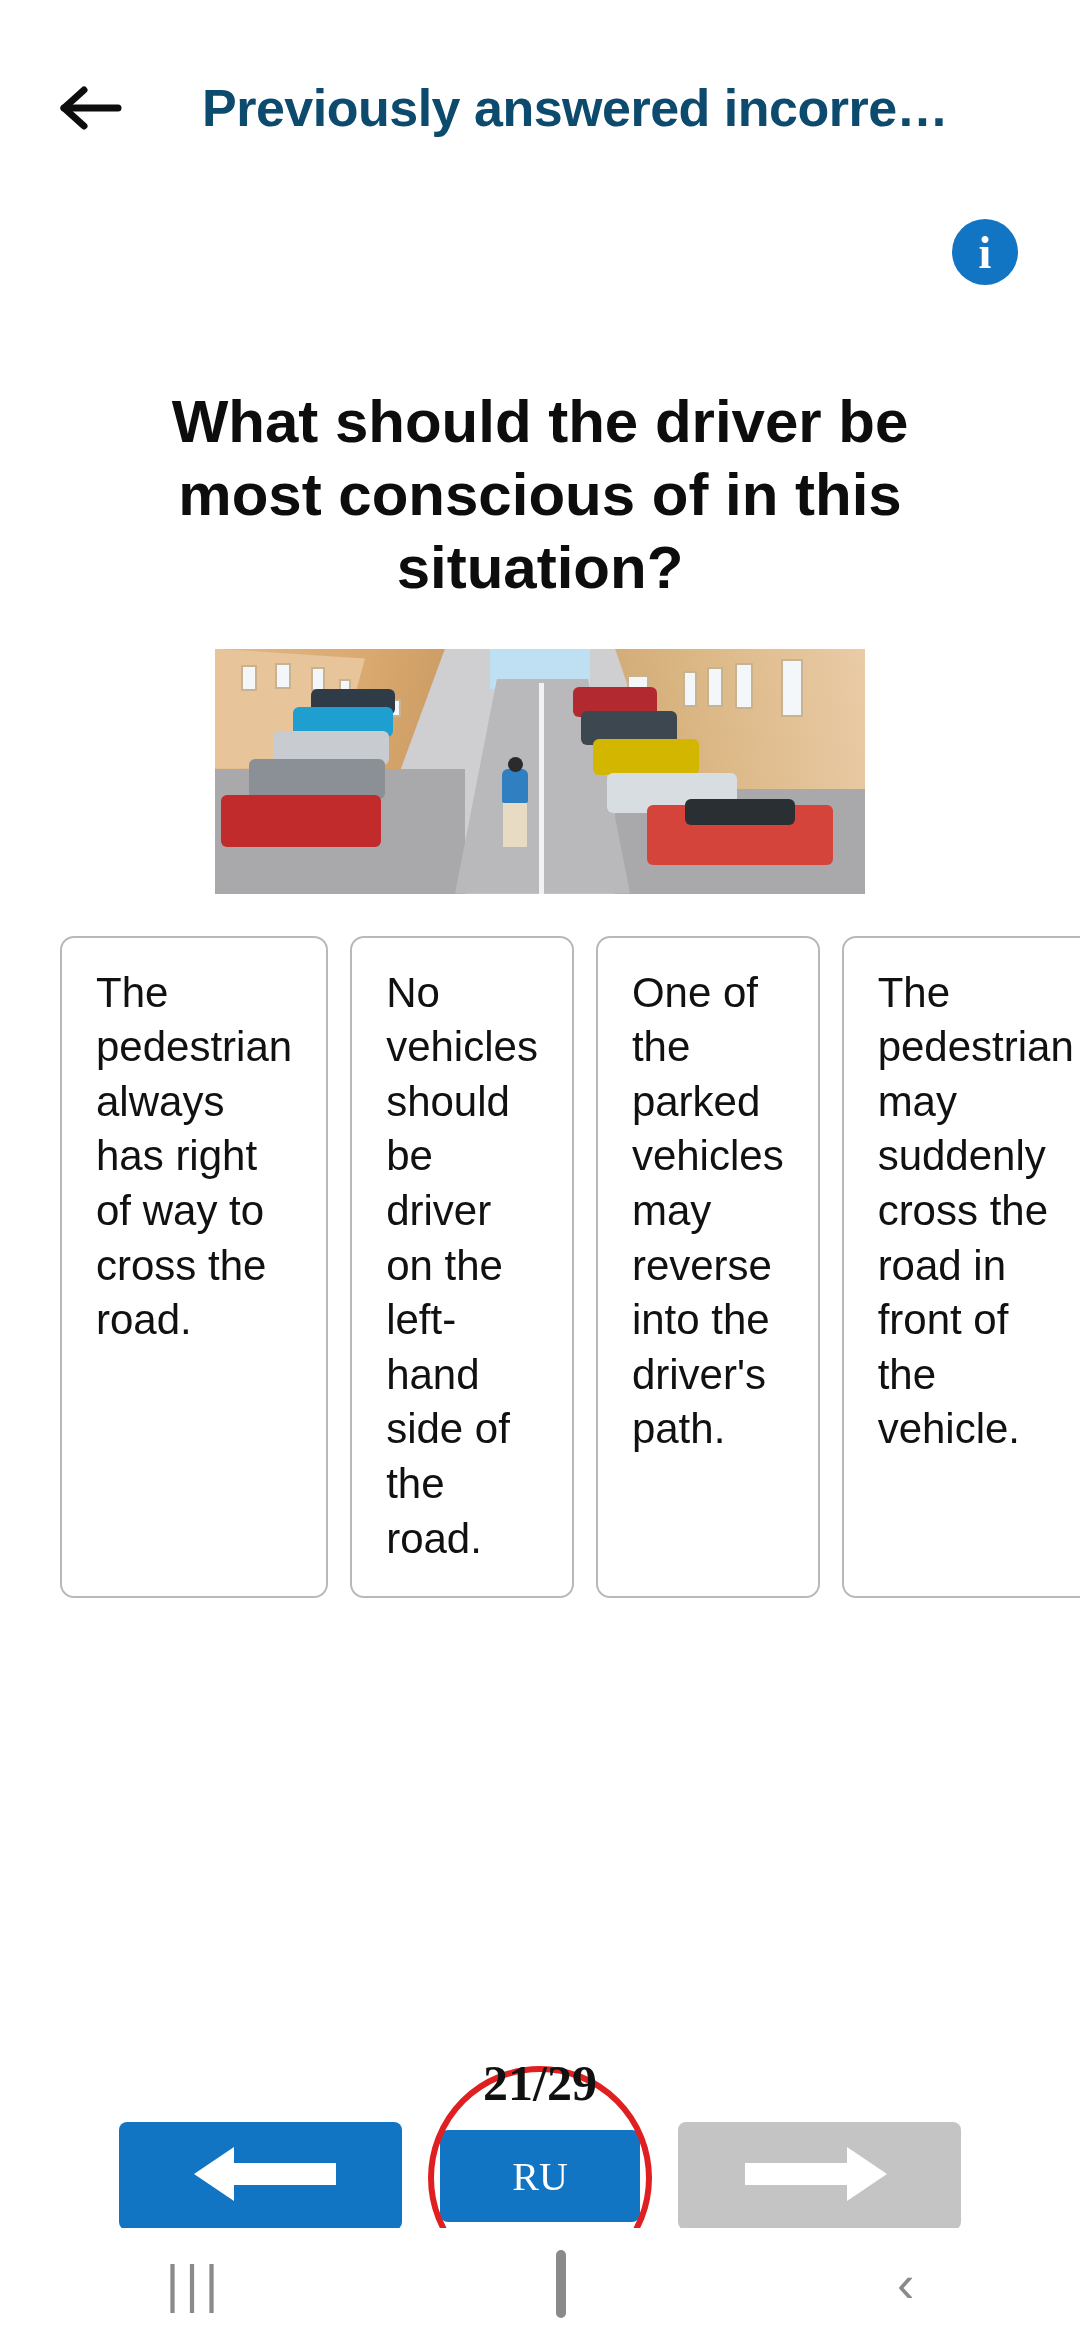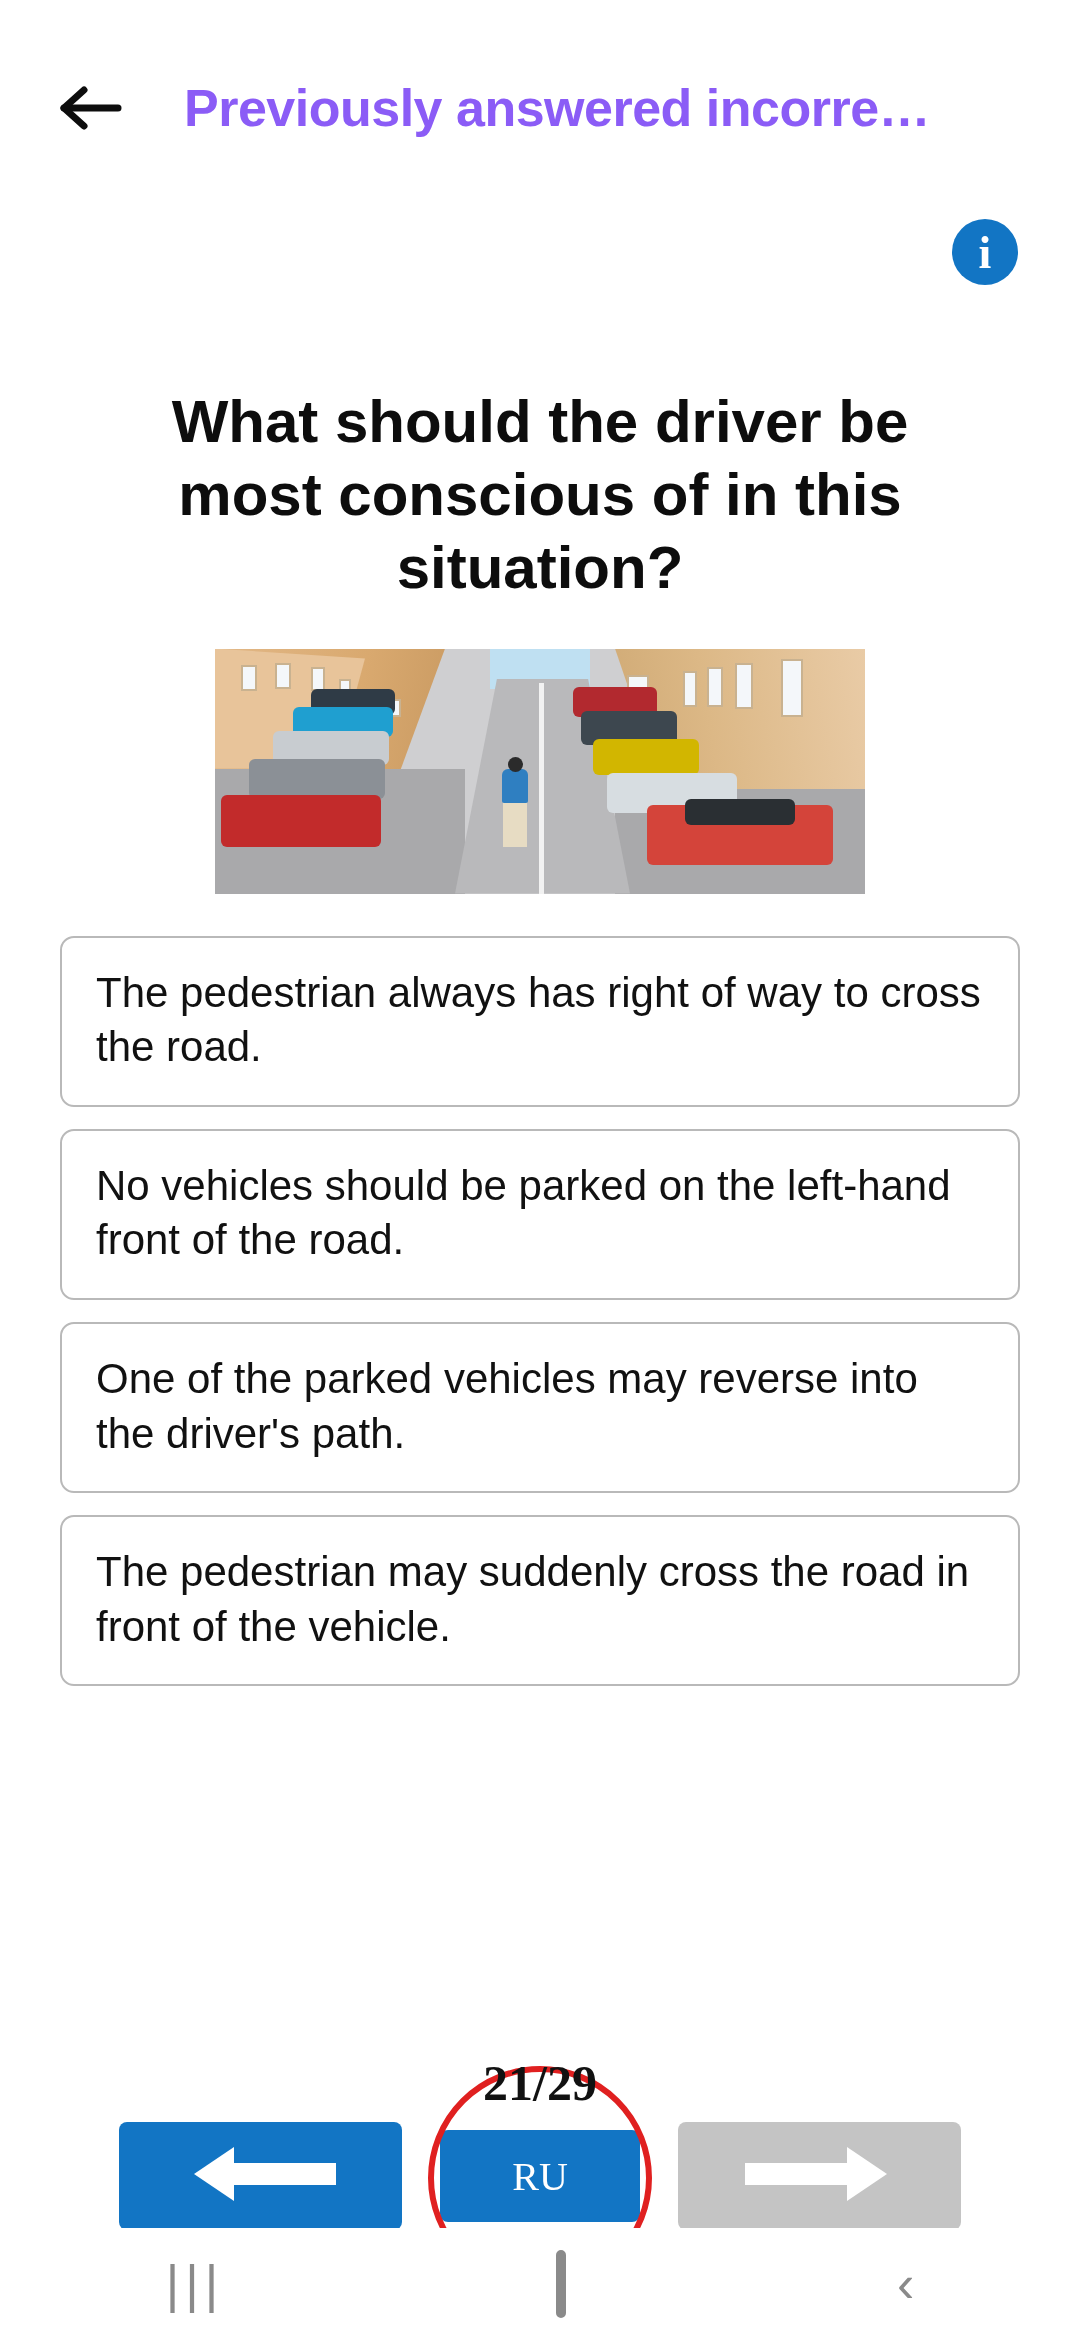--- a/index.html
+++ b/index.html
@@ -33,23 +33,23 @@
     display: flex;
     align-items: center;
     justify-content: center;
     flex: 0 0 auto;
     cursor: pointer;
   }
   .back-btn svg { display: block; }
   .appbar-title {
     font-size: 52px;
     font-weight: bold;
-    color: #8b5cf6;
+    color: #0c4a6e;
     letter-spacing: -0.5px;
-    margin-left: 50px;
+    margin-left: 68px;
     white-space: nowrap;
     overflow: hidden;
   }
 
   
   .info-row {
     height: 112px;
     position: relative;
     flex: 0 0 auto;
   }
@@ -152,21 +152,21 @@
   }
   .ped-legs {
     position: absolute; left: 288px; top: 152px; width: 24px; height: 46px;
     background: #e7dcc3;
   }
 
   
   .answers {
     margin: 42px 60px 0 60px;
     display: flex;
-    flex-direction: column;
+    flex-direction: row;
     gap: 22px;
     flex: 0 0 auto;
   }
   .answer {
     border: 2px solid #b9b9b9;
     border-radius: 14px;
     background: #ffffff;
     padding: 28px 34px 30px 34px;
     font-size: 42px;
     line-height: 1.3;
@@ -324,21 +324,21 @@
       <div class="car" style="left:470px;top:150px;width:110px;height:26px;background:#2a2f33;"></div>
 
       <div class="ped-legs"></div>
       <div class="ped-body"></div>
       <div class="ped-head"></div>
     </div>
   </div>
 
   <div class="answers">
     <div class="answer">The pedestrian always has right of way to cross the road.</div>
-    <div class="answer">No vehicles should be parked on the left-hand front of the road.</div>
+    <div class="answer">No vehicles should be driver on the left-hand side of the road.</div>
     <div class="answer">One of the parked vehicles may reverse into the driver's path.</div>
     <div class="answer">The pedestrian may suddenly cross the road in front of the vehicle.</div>
   </div>
 
   <div class="footer">
     <div class="counter">21/29</div>
     <div class="nav-row">
       <div class="nav-btn nav-prev">
         <span>
           <svg width="150" height="62" viewBox="0 0 150 62" aria-hidden="true">

